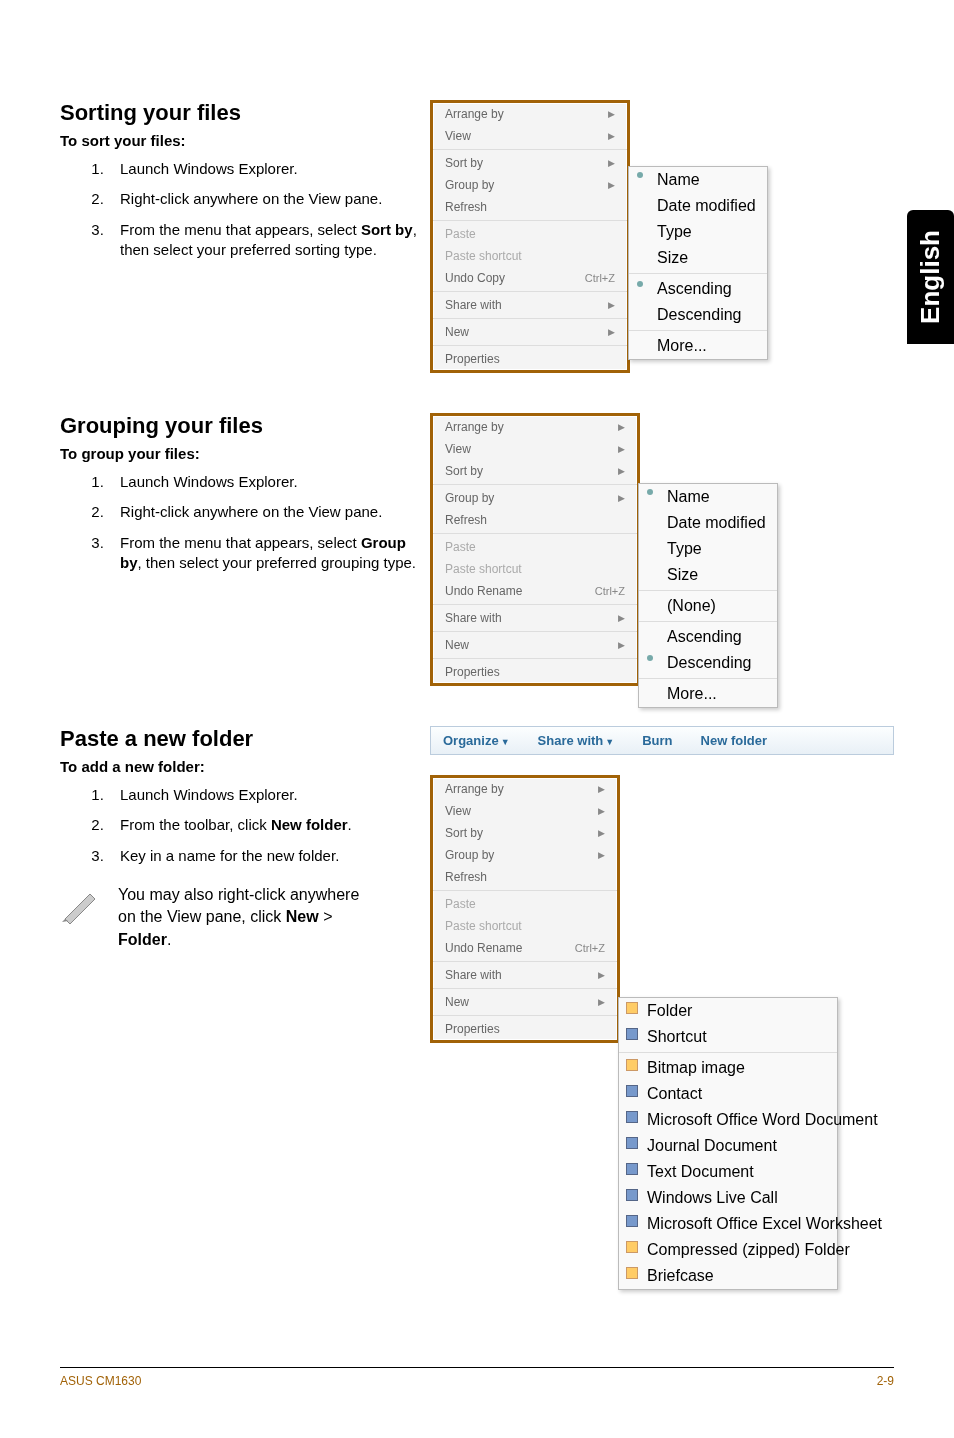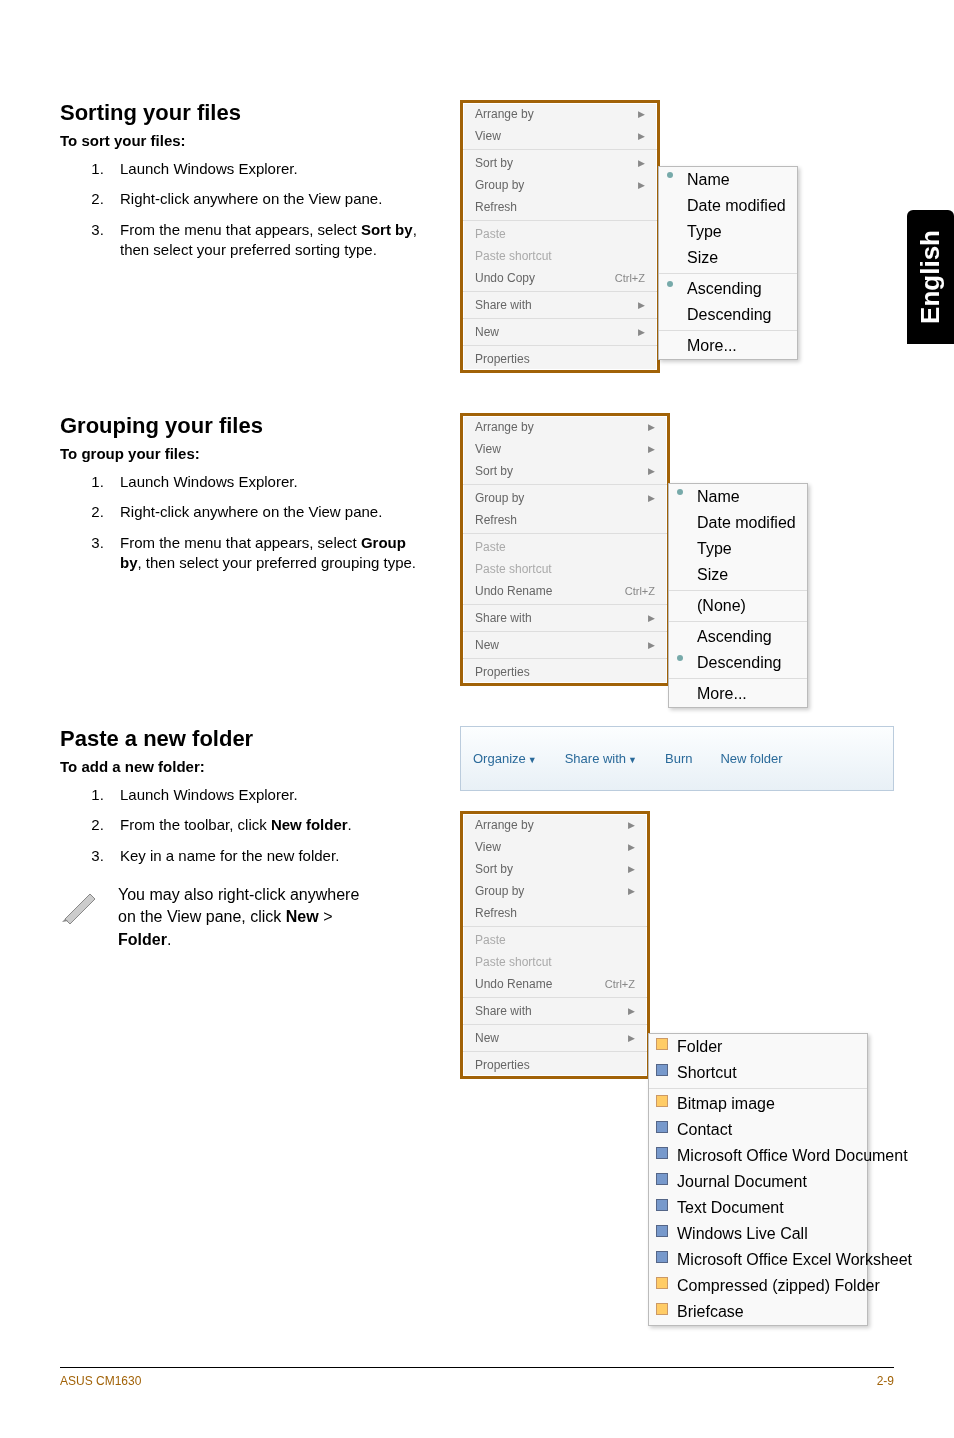--- a/index.html
+++ b/index.html
@@ -41,21 +41,20 @@
     margin-bottom: 10px;
   }
   ol.steps {
     list-style: decimal;
     margin-left: 48px;
     font-size: 15px;
   }
   ol.steps li { margin-bottom: 10px; padding-left: 12px; line-height: 1.35; }
   .row {
     display: flex;
-    gap: 30px;
     align-items: flex-start;
   }
   .col-left { width: 370px; }
   .col-right { flex: 1; }
   .menu-box {
     border: 3px solid #a16207;
     background: #f4f4f4;
     font-size: 12px;
     color: #666;
     box-shadow: inset 0 0 0 1px #fff;
@@ -101,25 +100,26 @@
   .submenu .sitem .sqb {
     position: absolute;
     left: 7px; top: 4px;
     width: 12px; height: 12px;
     background: #79c;
     border: 1px solid #568;
   }
   .toolbar {
     border: 1px solid #bcd;
     background: linear-gradient(#fcfeff,#e8f0f6);
-    padding: 24px 12px;
+    padding: 6px 12px;
     font-size: 13px;
     color: #2a6a9a;
     display: flex;
     gap: 28px;
+    font-weight: bold;
   }
   .toolbar span.arr { font-size: 9px; color: #2a6a9a; margin-left: 2px; }
   .note-row {
     display: flex;
     gap: 18px;
     margin-top: 18px;
     align-items: flex-start;
   }
   .pencil {
     width: 40px;

